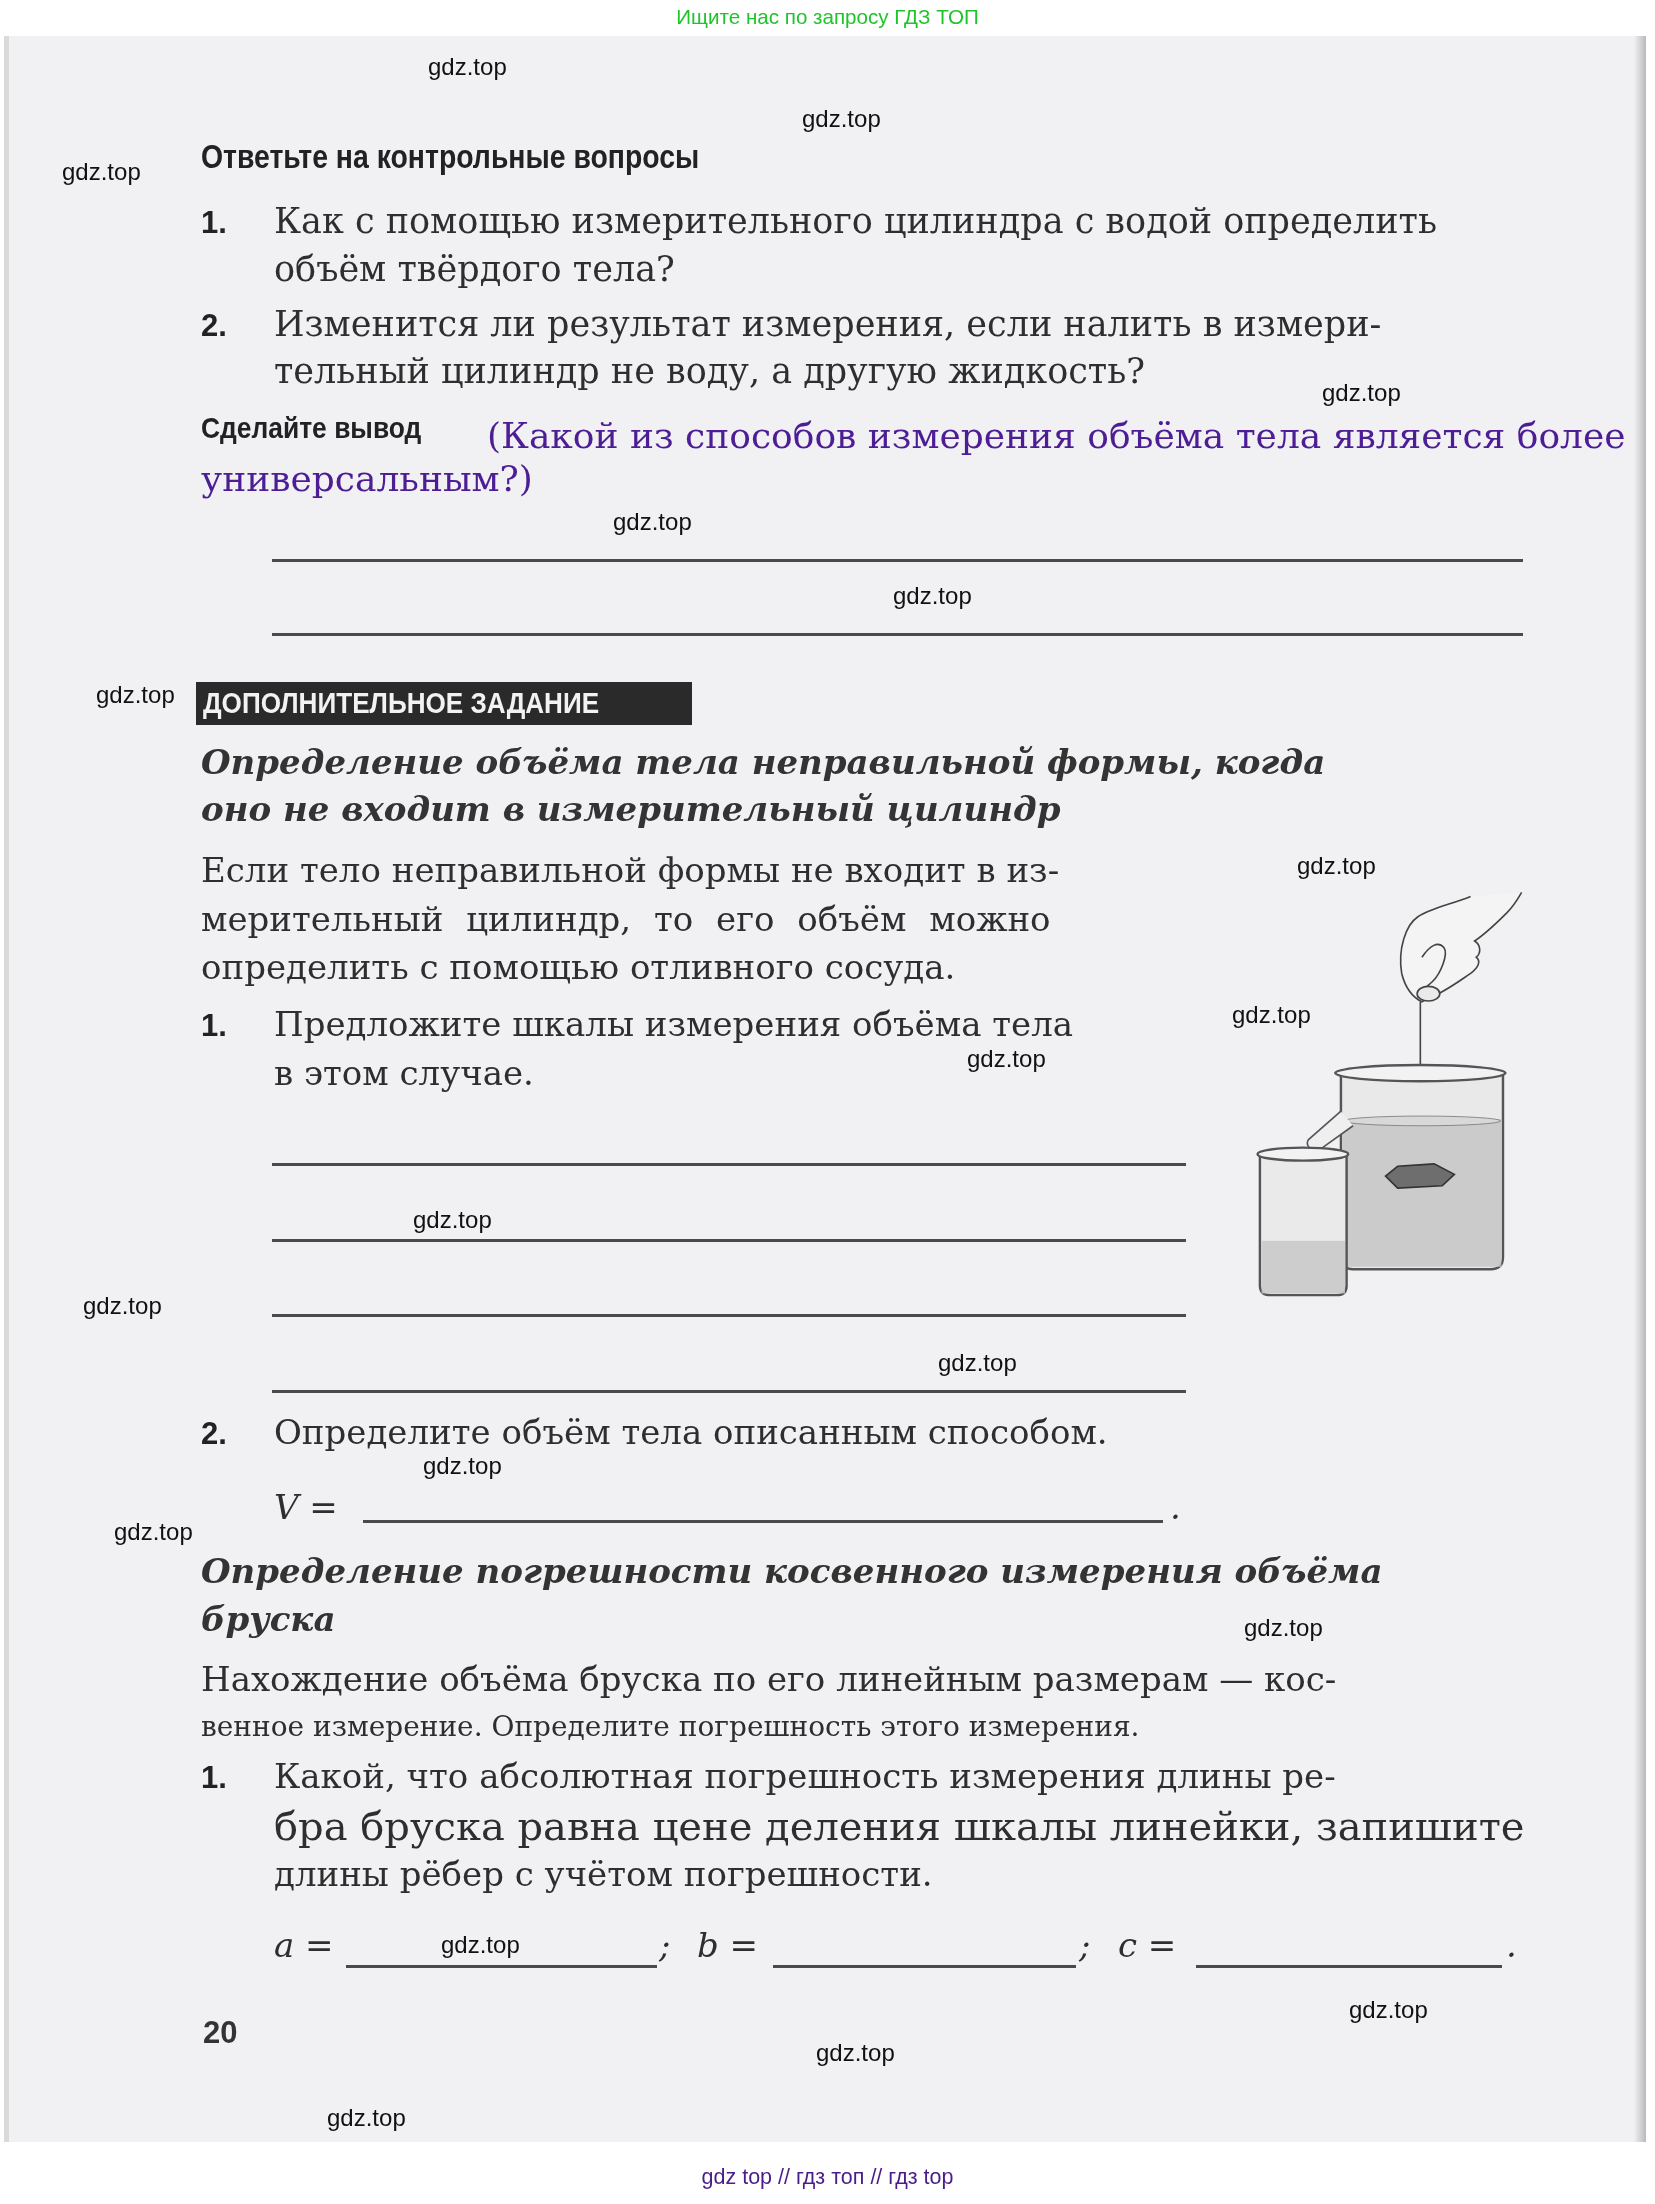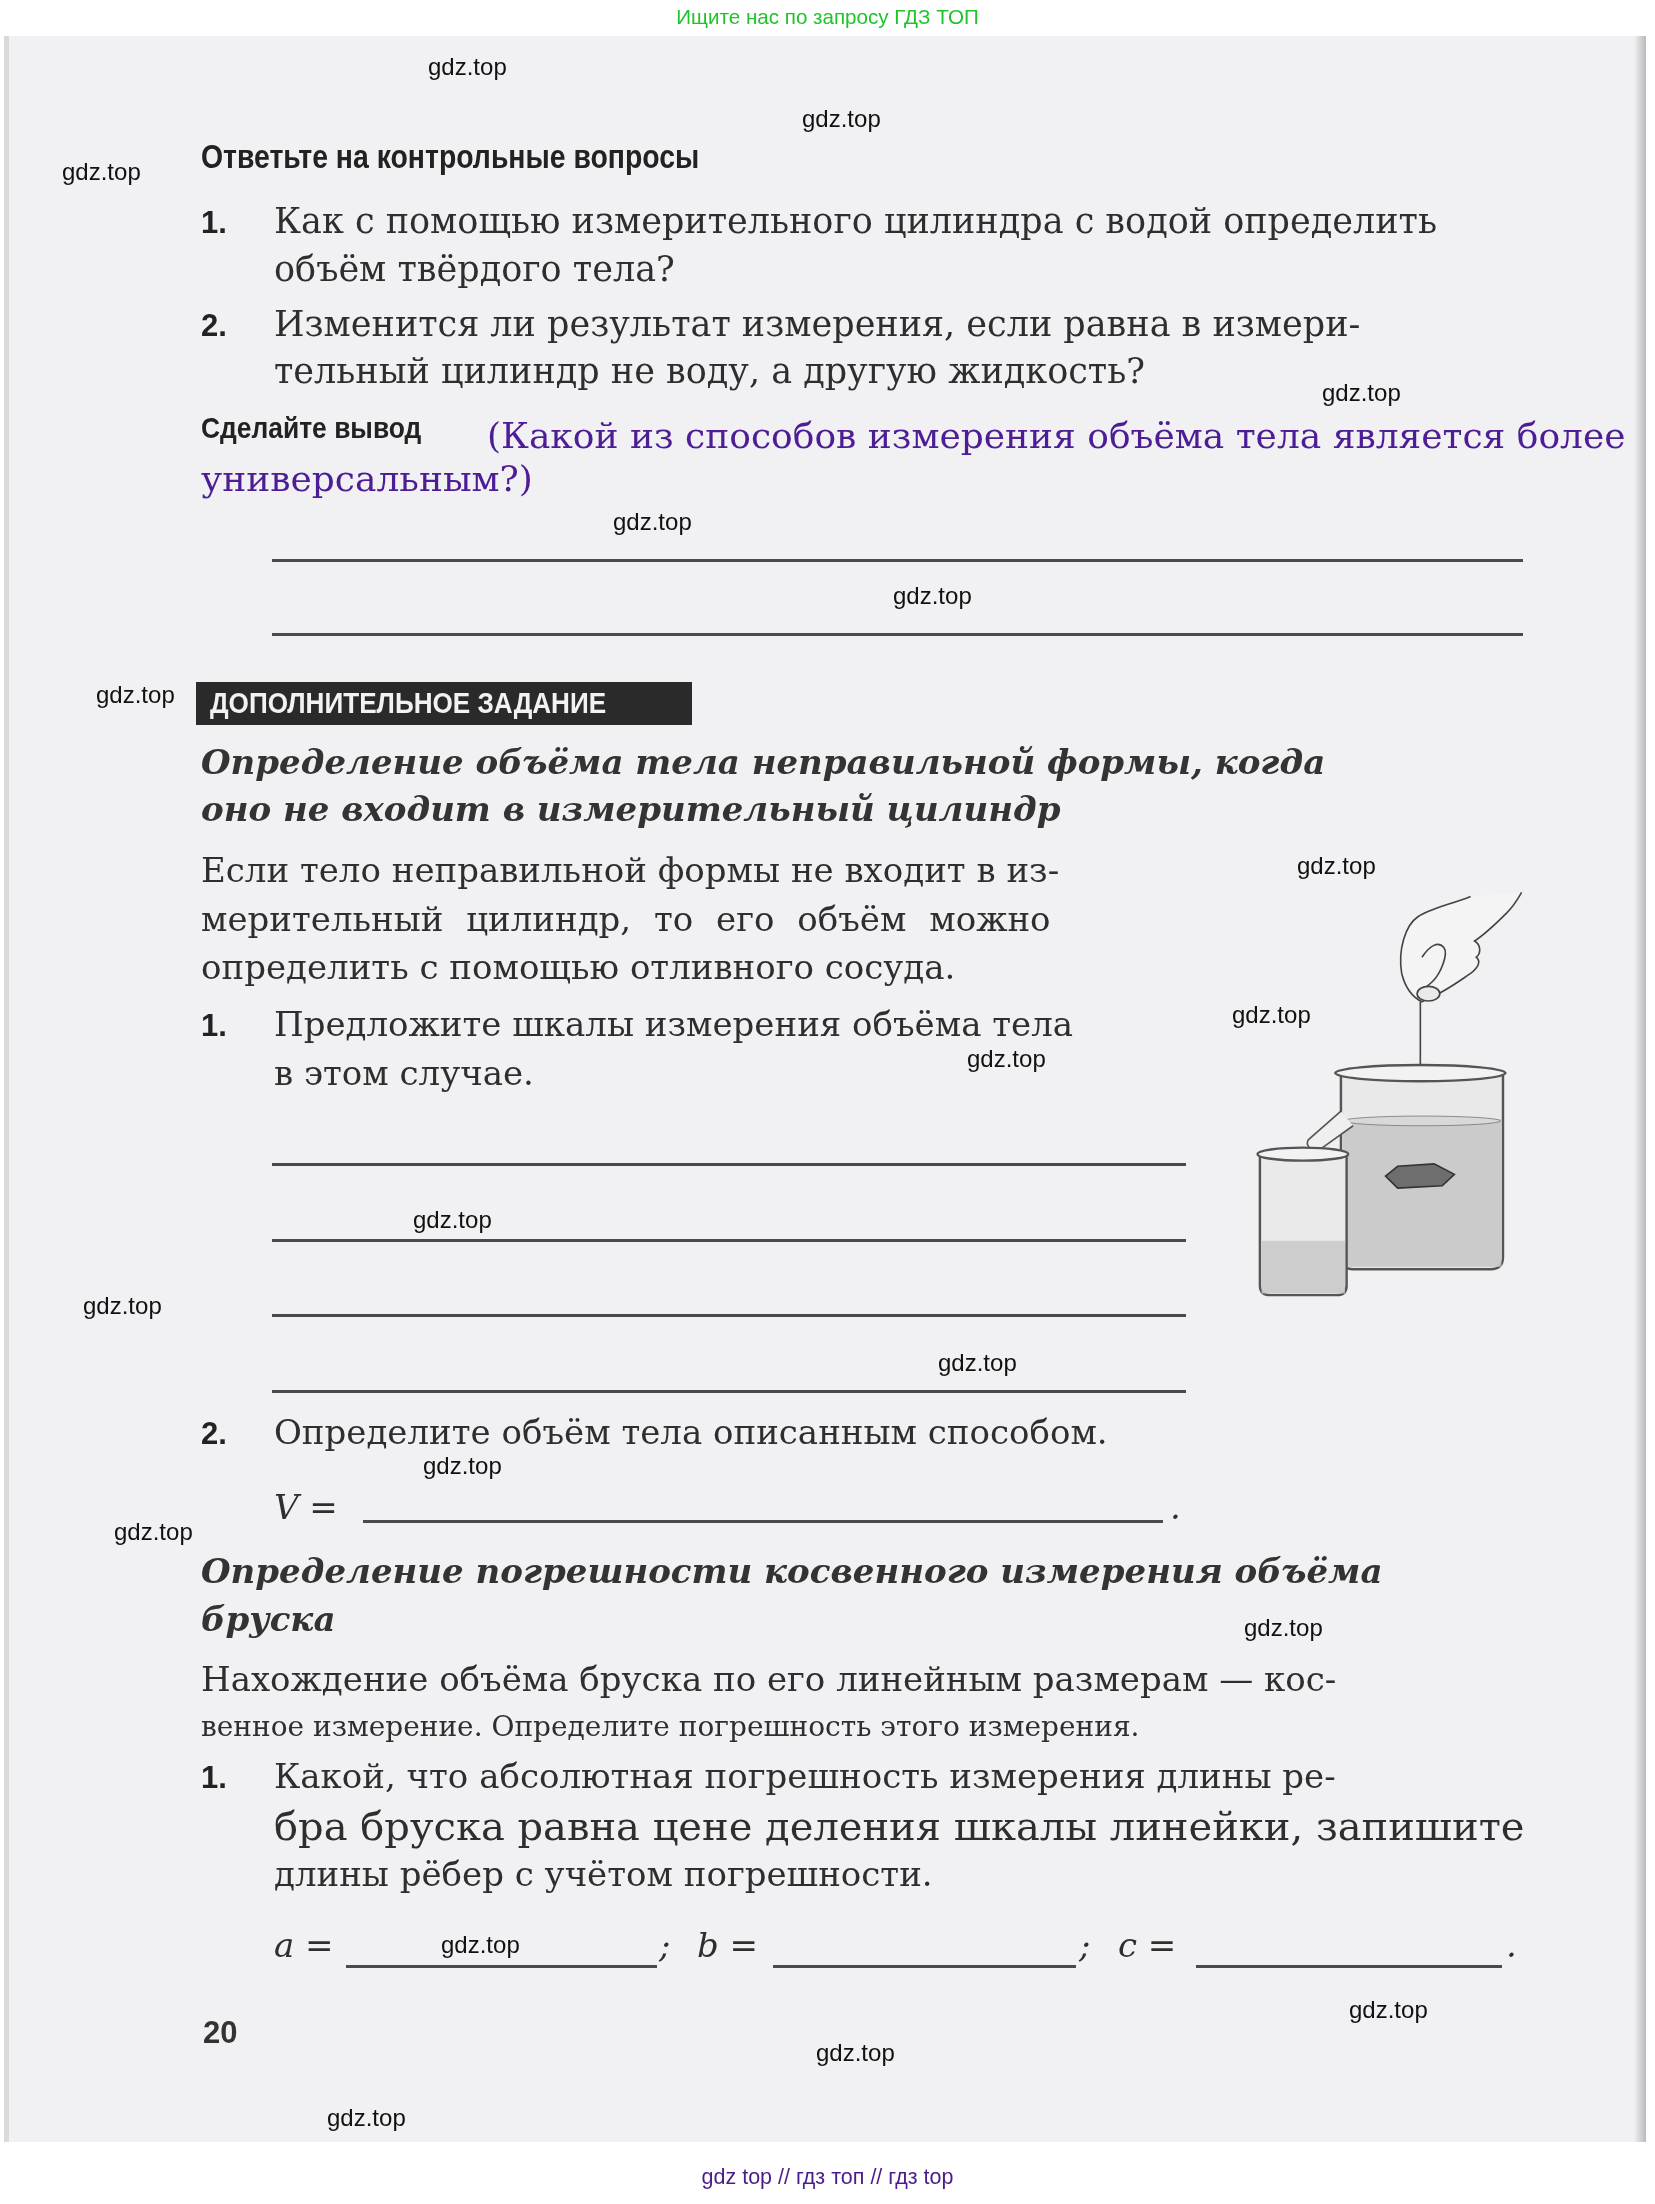--- a/index.html
+++ b/index.html
@@ -16,42 +16,42 @@
   .abs { position:absolute; }
   .wm { position:absolute; font-family:"Liberation Sans", sans-serif; font-size:24px; color:#111; }
   .h-sans { font-family:"Liberation Sans", sans-serif; font-weight:bold; font-size:33px; color:#222; transform:scaleX(0.86); transform-origin:left top; }
   .txt { font-family:"DejaVu Serif", serif; font-size:33px; line-height:46px; color:#2e2e2e; white-space:nowrap; }
   .num { font-family:"Liberation Sans", sans-serif; font-weight:bold; font-size:31px; color:#222; }
   .ital { font-family:"DejaVu Serif", serif; font-style:italic; font-weight:bold; font-size:34px; color:#333; white-space:nowrap; }
   .small-txt { font-family:"DejaVu Serif", serif; font-size:36px; color:#4c1d95; white-space:nowrap; }
   .line { position:absolute; height:2.6px; background:#4a4a4a; }
   .badge { position:absolute; left:196px; top:682px; width:496px; height:43px; background:#2a2a2a;
            color:#f2f2f2; font-family:"Liberation Sans", sans-serif; font-weight:bold; font-size:29px;
-           line-height:43px; box-sizing:border-box; padding-left:14px; white-space:nowrap; }
+           line-height:43px; box-sizing:border-box; padding-left:7px; white-space:nowrap; }
   .badge span { display:inline-block; transform:scaleX(0.9); transform-origin:left center; }
   .pagenum { font-family:"Liberation Sans", sans-serif; font-weight:bold; font-size:31px; color:#333; }
   .mathv { font-family:"DejaVu Serif", serif; font-style:italic; font-size:34px; color:#2e2e2e; }
 </style>
 </head>
 <body>
 
 <div class="banner">Ищите нас по запросу ГДЗ ТОП</div>
 
 <div class="page">
   <div class="page-shadow"></div>
 </div>
 
 <div class="abs h-sans" style="left:201px; top:138px;">Ответьте на контрольные вопросы</div>
 
 <div class="abs num" style="left:201px; top:205px;">1.</div>
 <div class="abs txt" style="left:274px; top:198px; font-size:35px;">Как с помощью измерительного цилиндра с водой определить</div>
 <div class="abs txt" style="left:274px; top:246px; font-size:35px;">объём твёрдого тела?</div>
 
 <div class="abs num" style="left:201px; top:308px;">2.</div>
-<div class="abs txt" style="left:274px; top:301px; font-size:35px;">Изменится ли результат измерения, если равна в измери-</div>
+<div class="abs txt" style="left:274px; top:301px; font-size:35px;">Изменится ли результат измерения, если налить в измери-</div>
 <div class="abs txt" style="left:274px; top:348px; font-size:35px;">тельный цилиндр не воду, а другую жидкость?</div>
 
 <div class="abs" style="left:201px; top:411px; white-space:nowrap;">
   <span class="h-sans" style="display:inline-block; font-size:30px; transform:scaleX(0.88);">Сделайте вывод</span>
 </div>
 <div class="abs small-txt" style="left:487px; top:415px;">(Какой из способов измерения объёма тела является более</div>
 <div class="abs small-txt" style="left:201px; top:458px;">универсальным?)</div>
 
 <div class="line" style="left:272px; top:559px; width:1251px;"></div>
 <div class="line" style="left:272px; top:633px; width:1251px;"></div>

